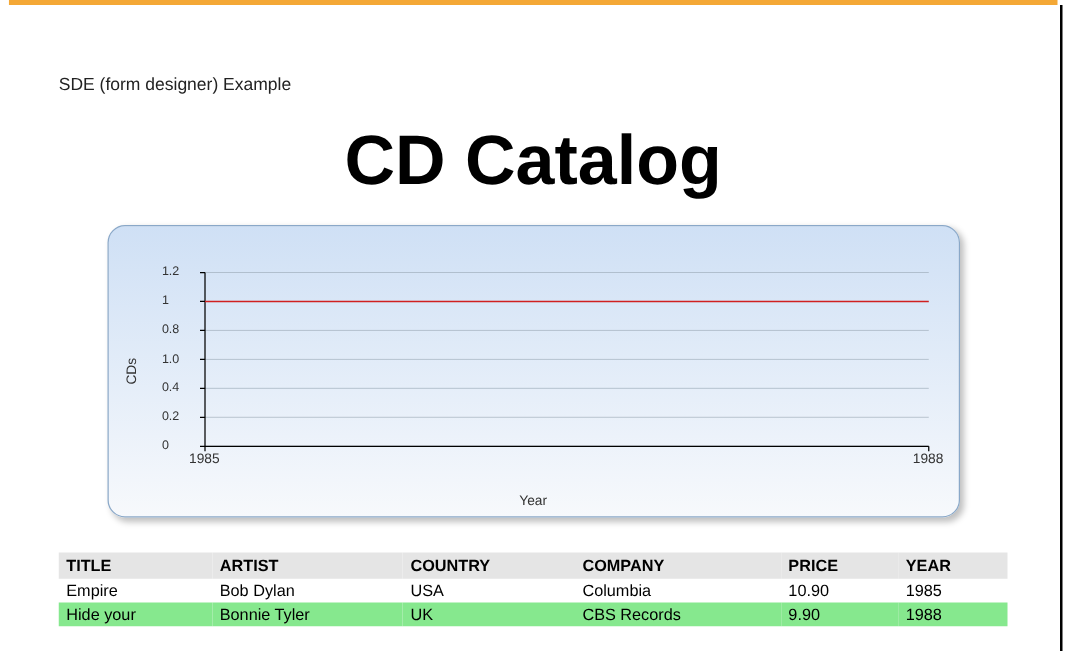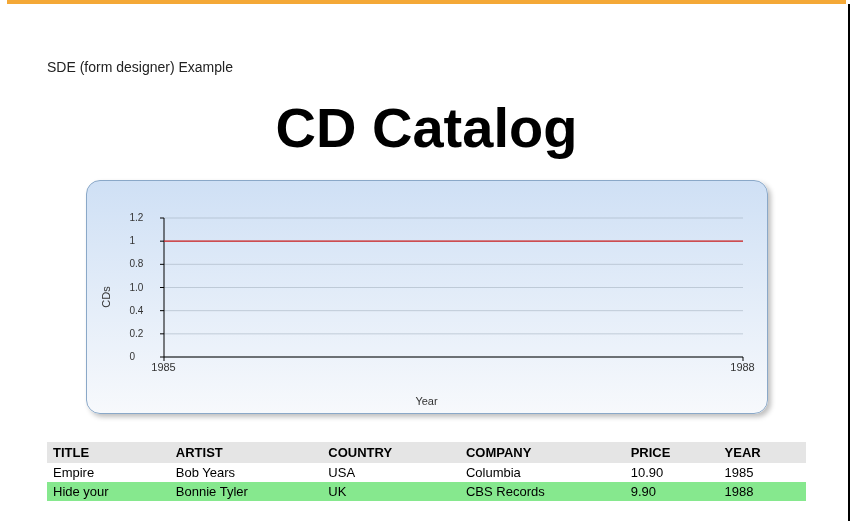--- a/index.html
+++ b/index.html
@@ -206,21 +206,21 @@
           <th>ARTIST</th>
           <th>COUNTRY</th>
           <th>COMPANY</th>
           <th>PRICE</th>
           <th>YEAR</th>
         </tr>
       </thead>
       <tbody id="table-body">
           <tr>
             <td>Empire</td>
-            <td>Bob Years</td>
+            <td>Bob Dylan</td>
             <td>USA</td>
             <td>Columbia</td>
             <td>10.90</td>
             <td>1985</td>
           </tr>
           <tr class="row-alt">
             <td>Hide your</td>
             <td>Bonnie Tyler</td>
             <td>UK</td>
             <td>CBS Records</td>

